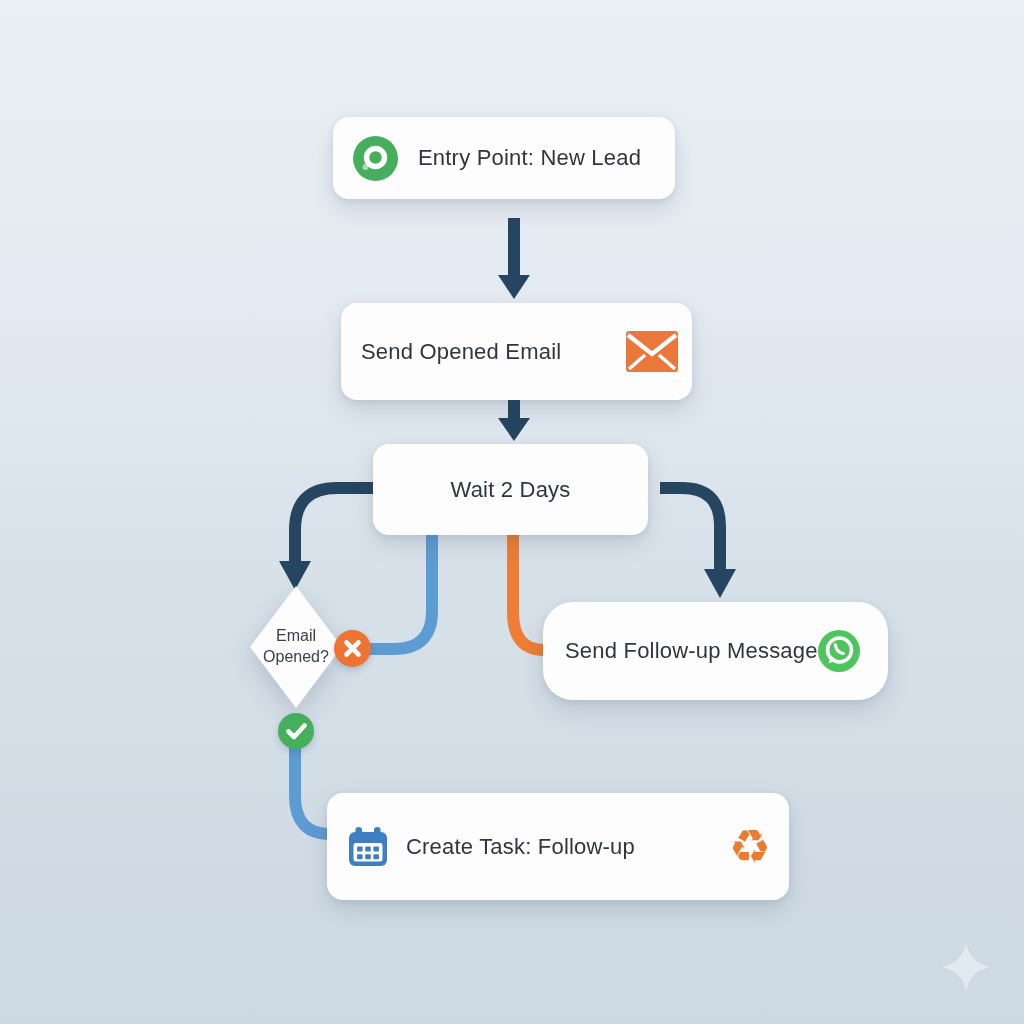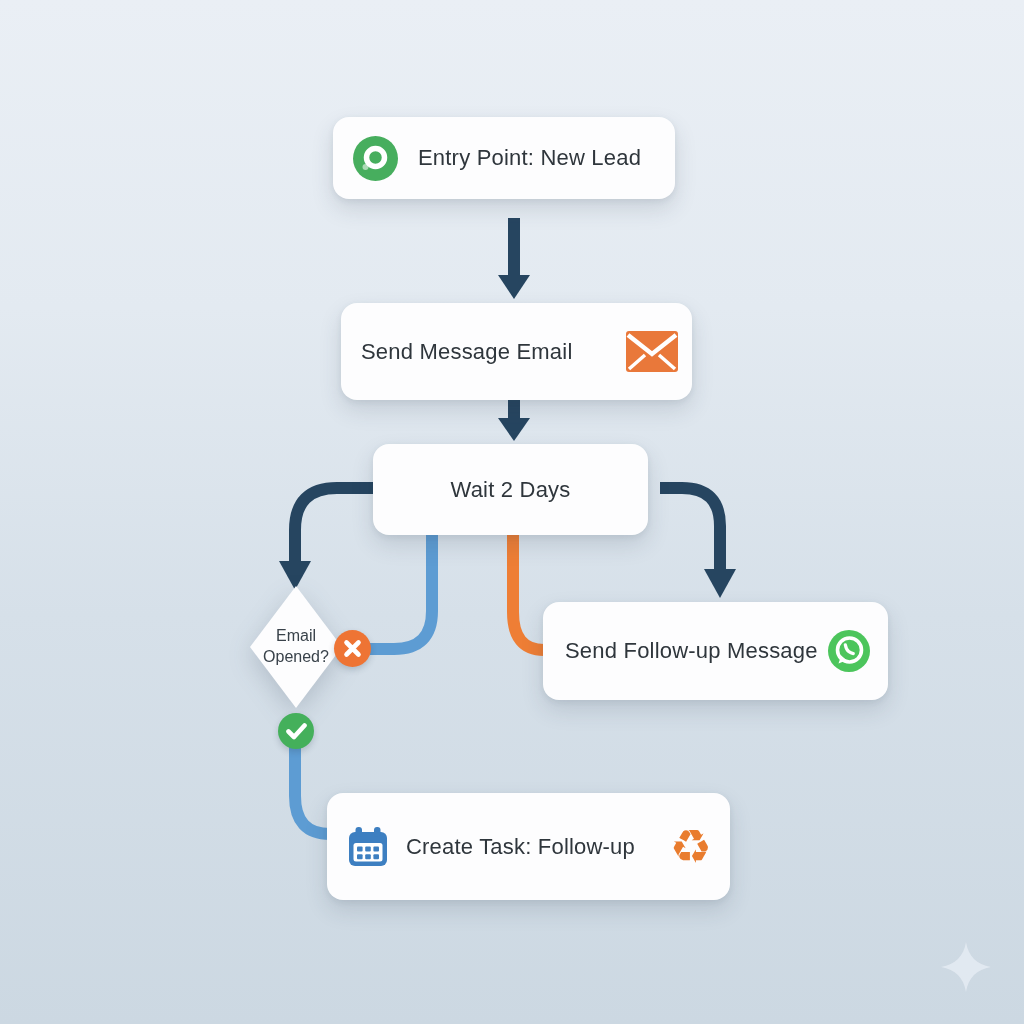--- a/index.html
+++ b/index.html
@@ -11,22 +11,22 @@
   .layer{position:absolute;left:0;top:0;z-index:1;}
   .node{
     position:absolute;background:#fdfdfe;border-radius:16px;z-index:2;
     box-shadow:0 10px 22px rgba(44,62,80,.15),0 2px 6px rgba(44,62,80,.08);
     display:flex;align-items:center;box-sizing:border-box;
   }
   .label{font-size:22px;color:#2f363c;letter-spacing:.2px;white-space:nowrap;}
   .node-entry{left:333px;top:117px;width:342px;height:82px;padding-left:20px;gap:20px;}
   .node-welcome{left:341px;top:303px;width:351px;height:97px;padding:0 14px 0 20px;justify-content:space-between;}
   .node-wait{left:373px;top:444px;width:275px;height:91px;justify-content:center;}
-  .node-followup{left:543px;top:602px;width:345px;height:98px;padding:0 18px 0 22px;justify-content:space-between;}
-  .node-createtask{left:327px;top:793px;width:403px;height:107px;padding:0 18px 0 21px;gap:18px;}
+  .node-followup{left:543px;top:602px;width:345px;height:98px;padding:0 18px 0 22px;justify-content:flex-start;border-radius:30px;}
+  .node-createtask{left:327px;top:793px;width:462px;height:107px;padding:0 18px 0 21px;gap:18px;}
   .node-createtask .label{flex:1;}
   .diamond-wrap{
     position:absolute;left:250px;top:586px;width:92px;height:122px;z-index:2;
     filter:drop-shadow(0 8px 12px rgba(44,62,80,.2));
   }
   .diamond{
     width:100%;height:100%;background:#fdfdfe;
     clip-path:polygon(50% 0,100% 50%,50% 100%,0 50%);
     display:flex;flex-direction:column;align-items:center;justify-content:center;
   }
@@ -71,21 +71,21 @@
       <svg width="45" height="45" viewBox="0 0 45 45">
         <circle cx="22.5" cy="22.5" r="22.5" fill="#47ae5e"></circle>
         <circle cx="22.5" cy="21.5" r="9" fill="none" stroke="#ffffff" stroke-width="5.5"></circle>
         <circle cx="12.5" cy="31" r="3" fill="#ffffff" opacity="0.55"></circle>
       </svg>
     </span>
     <span class="label">Entry Point: New Lead</span>
   </div>
 
   <div class="node node-welcome">
-    <span class="label">Send Message Email</span>
+    <span class="label">Send Opened Email</span>
     <span class="icon">
       <svg width="52" height="45" viewBox="0 0 52 45">
         <rect x="0" y="2" width="52" height="41" rx="3" fill="#e9783a"></rect>
         <path d="M2 6 L26 25 L50 6" fill="none" stroke="#ffffff" stroke-width="4.5"></path>
         <path d="M3 40 L19 26 M49 40 L33 26" fill="none" stroke="#ffffff" stroke-width="3.5"></path>
       </svg>
     </span>
   </div>
 
   <div class="node node-wait">

